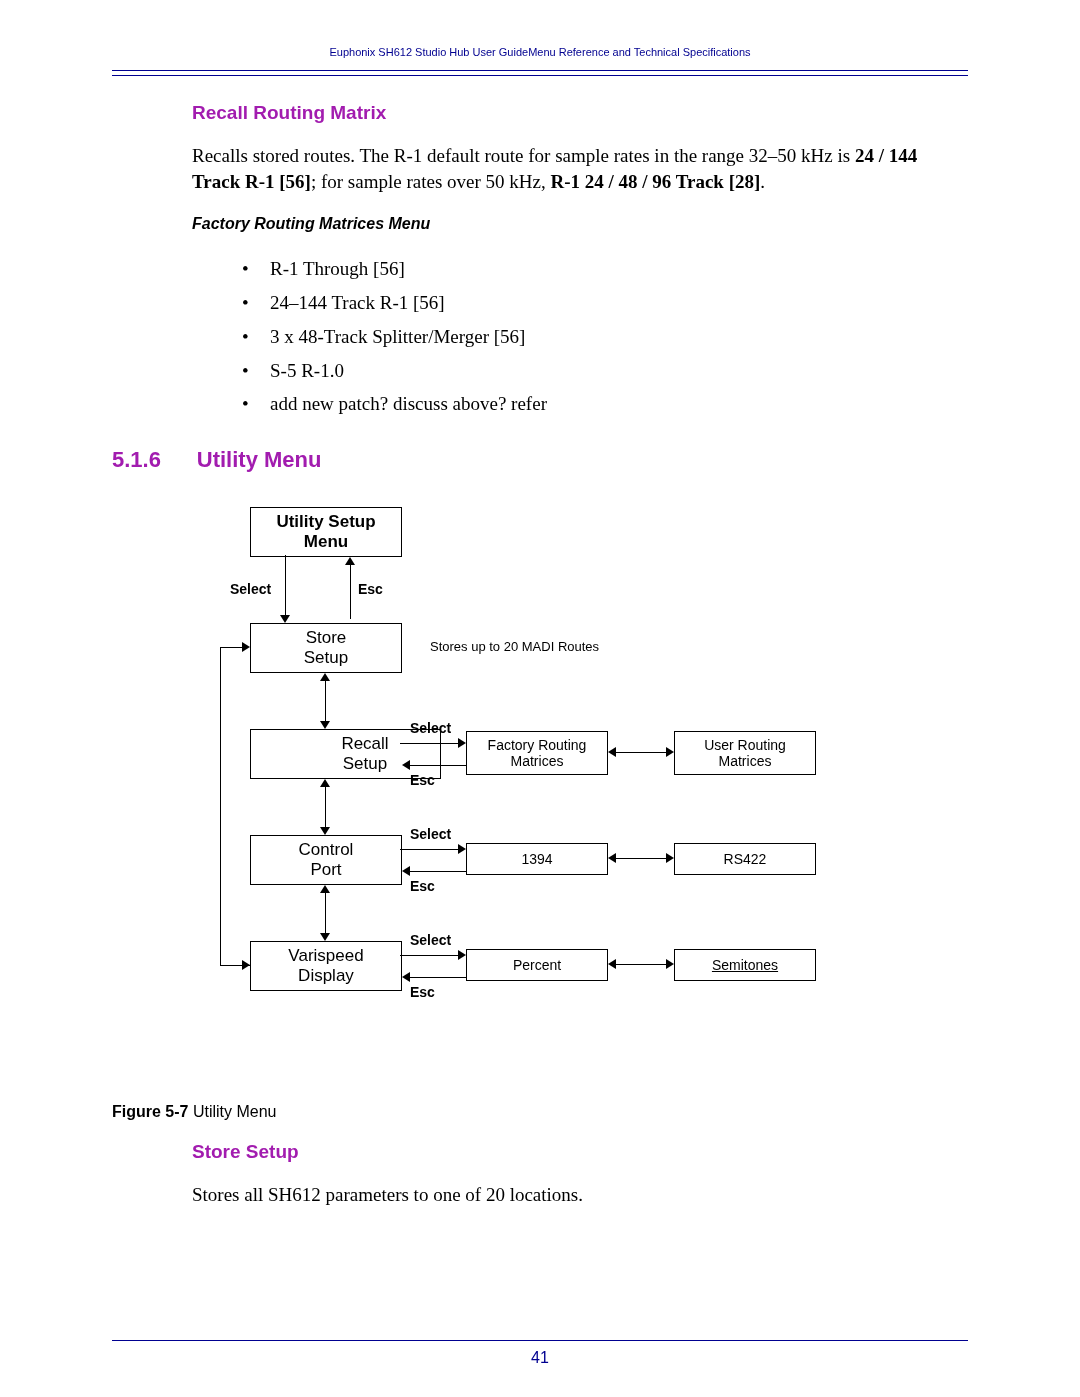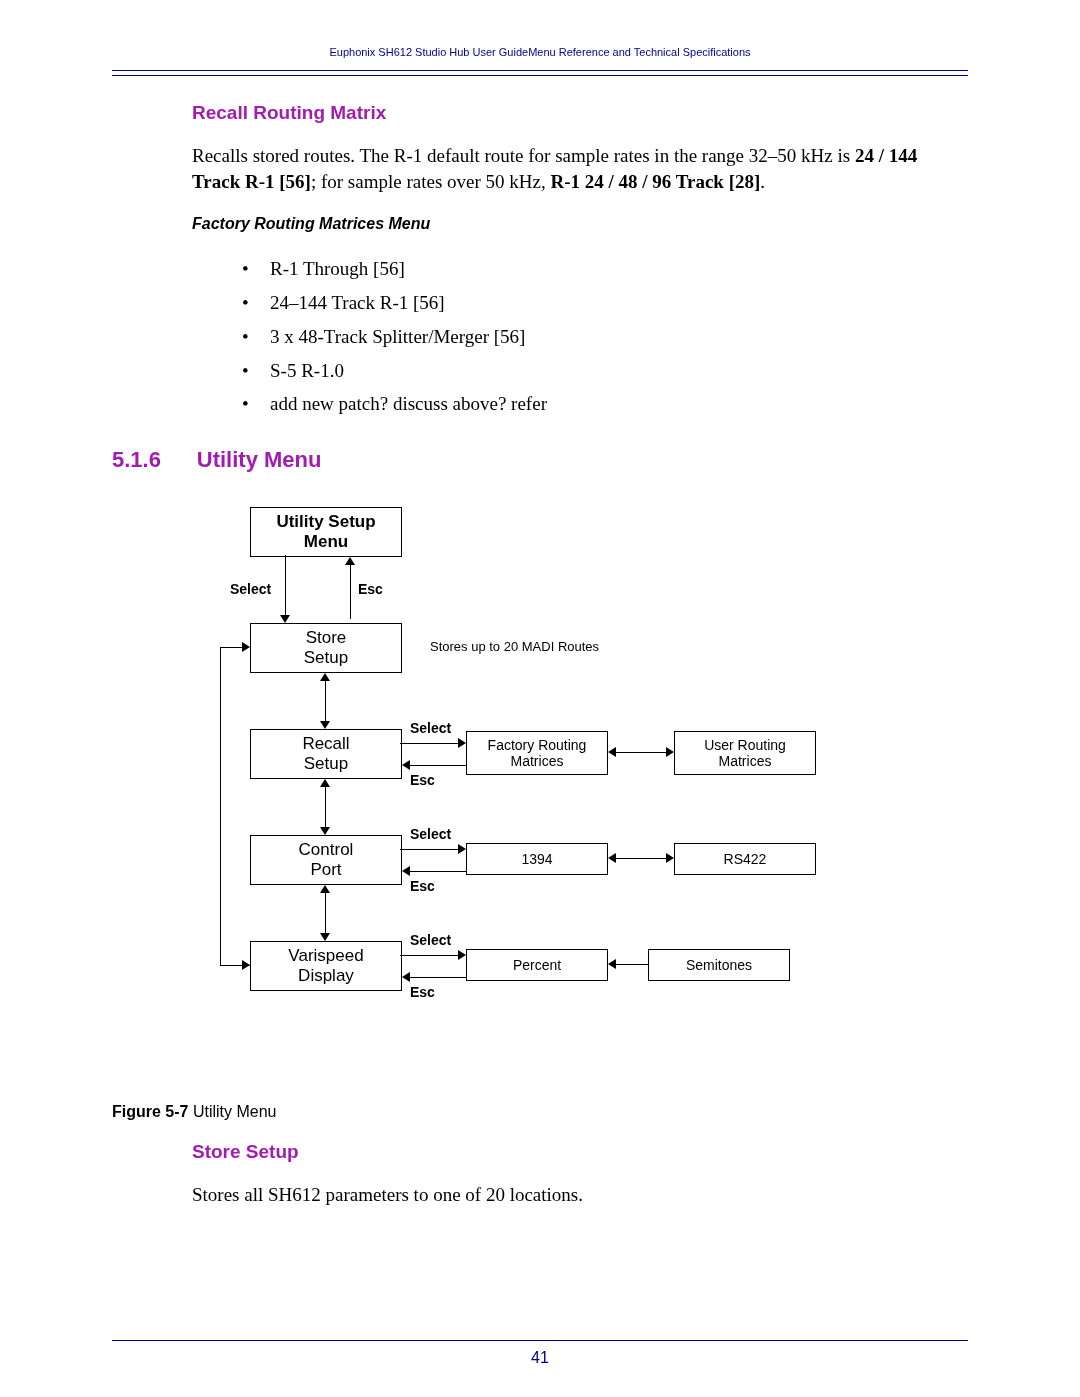--- a/index.html
+++ b/index.html
@@ -206,21 +206,21 @@
       <div class="arrow up" style="left:125px; top:50px;"></div>
 
       <div class="dbox" style="left:30px; top:116px; width:150px; height:48px; white-space:pre-line;">Store
 Setup</div>
       <div class="dnote" style="left:210px; top:132px;">Stores up to 20 MADI Routes</div>
 
       <div class="line vline" style="left:105px; top:172px; height:44px;"></div>
       <div class="arrow up" style="left:100px; top:166px;"></div>
       <div class="arrow down" style="left:100px; top:214px;"></div>
 
-      <div class="dbox" style="left:30px; top:222px; width:150px; height:48px; white-space:pre-line;">Recall
+      <div class="dbox" style="left:30px; top:222px; width:150px; height:48px; white-space:pre-line;padding-left:39px;">Recall
 Setup</div>
 
       <div class="dtext" style="left:190px; top:213px;">Select</div>
       <div class="dtext" style="left:190px; top:265px;">Esc</div>
 
       <div class="line hline" style="left:180px; top:236px; width:60px;"></div>
       <div class="arrow right" style="left:238px; top:231px;"></div>
       <div class="line hline" style="left:188px; top:258px; width:58px;"></div>
       <div class="arrow left" style="left:182px; top:253px;"></div>
 
@@ -260,21 +260,21 @@
       <div class="dtext" style="left:190px; top:425px;">Select</div>
       <div class="dtext" style="left:190px; top:477px;">Esc</div>
       <div class="line hline" style="left:180px; top:448px; width:60px;"></div>
       <div class="arrow right" style="left:238px; top:443px;"></div>
       <div class="line hline" style="left:188px; top:470px; width:58px;"></div>
       <div class="arrow left" style="left:182px; top:465px;"></div>
       <div class="dbox sm" style="left:246px; top:442px; width:140px; height:30px;">Percent</div>
       <div class="line hline" style="left:394px; top:457px; width:54px;"></div>
       <div class="arrow left" style="left:388px; top:452px;"></div>
       <div class="arrow right" style="left:446px; top:452px;"></div>
-      <div class="dbox sm" style="left:428px; top:442px; width:140px; height:30px;">Semitones</div>
+      <div class="dbox sm" style="left:454px; top:442px; width:140px; height:30px;text-decoration:underline;">Semitones</div>
 
       <div class="line hline" style="left:0px; top:458px; width:30px;"></div>
       <div class="line vline" style="left:0px; top:140px; height:318px;"></div>
       <div class="line hline" style="left:0px; top:140px; width:24px;"></div>
       <div class="arrow right" style="left:22px; top:135px;"></div>
       <div class="arrow right" style="left:22px; top:453px;"></div>
 
     </div>
 
     <div class="caption">

